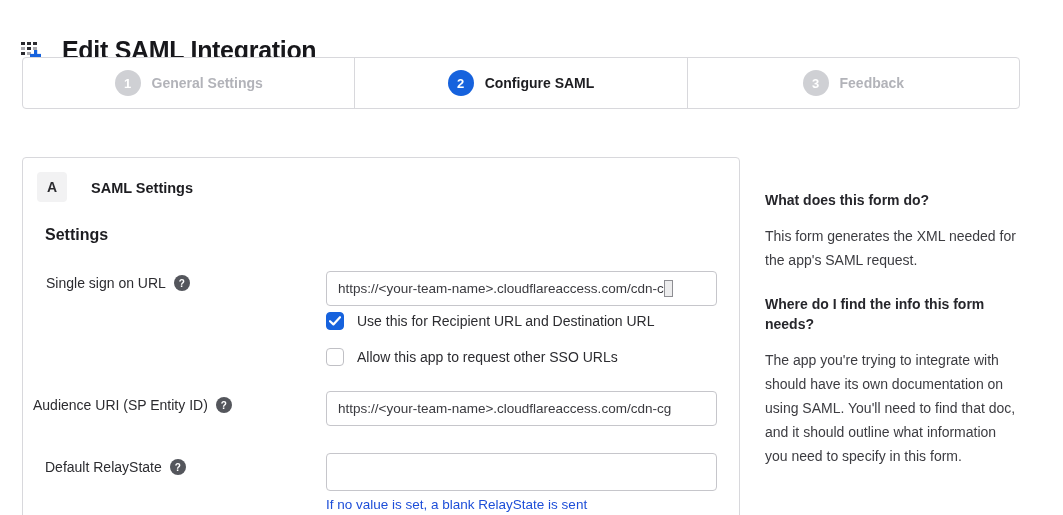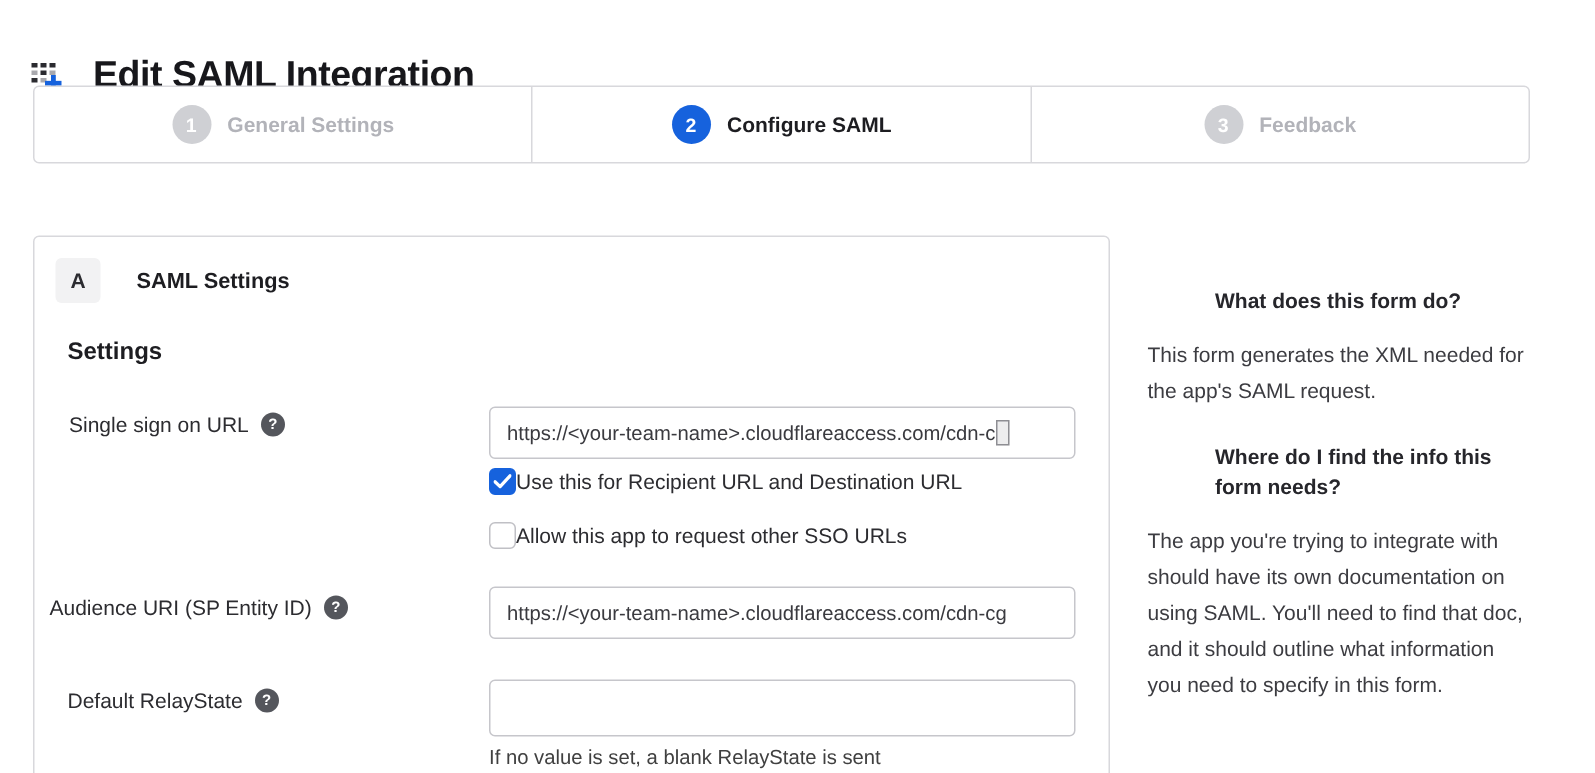--- a/index.html
+++ b/index.html
@@ -34,30 +34,30 @@
   .field-label { position:absolute; font-size:14px; color:#2c2c30; display:flex; align-items:center; gap:8px; }
   .help-icon { width:16px; height:16px; border-radius:50%; background:#54565c; color:#fff;
     font-size:10px; font-weight:700; display:inline-flex; align-items:center; justify-content:center; cursor:pointer; }
 
   .text-input { position:absolute; left:303px; width:391px; height:35px;
     border:1px solid #c6c6cb; border-radius:4px; background:#fff; display:flex; align-items:center;
     padding:0 11px; font-size:13.5px; color:#3a3a3f; white-space:nowrap; overflow:hidden; cursor:text; }
   .cursor-box { flex:0 0 auto; width:9px; height:17px; border:1px solid #8e8e93; background:#ededee;
     margin-left:-7px; }
 
-  .check-row { position:absolute; left:303px; display:flex; align-items:center; cursor:pointer; }
+  .check-row { position:absolute; left:303px; display:flex; align-items:center; gap:13px; cursor:pointer; }
   .checkbox { width:18px; height:18px; border-radius:4px; border:1px solid #c0c0c5; background:#fff;
     display:flex; align-items:center; justify-content:center; flex:0 0 auto; }
   .checkbox.checked { background:#1662dd; border-color:#1662dd; }
   .check-label { font-size:14px; color:#2c2c30; }
-  .helper-text { position:absolute; left:303px; font-size:13.5px; color:#404040; }
+  .helper-text { position:absolute; left:303px; font-size:13.5px; color:#1d4ed8; }
 
   
   .side { position:absolute; left:765px; top:190px; width:252px; }
-  .side h3 { font-size:14px; font-weight:700; color:#26262b; line-height:20px; margin-bottom:14px;margin-left:45px; }
+  .side h3 { font-size:14px; font-weight:700; color:#26262b; line-height:20px; margin-bottom:14px; }
   .side p  { font-size:14px; color:#3c3c41; line-height:24px; margin-bottom:22px; }
 </style>
 </head>
 <body>
 
 <div class="header">
   <span class="app-icon">
     <svg width="24" height="26" viewBox="0 0 24 26">
       <g fill="#2b2b30">
         <rect x="1" y="4" width="4" height="3"></rect>

